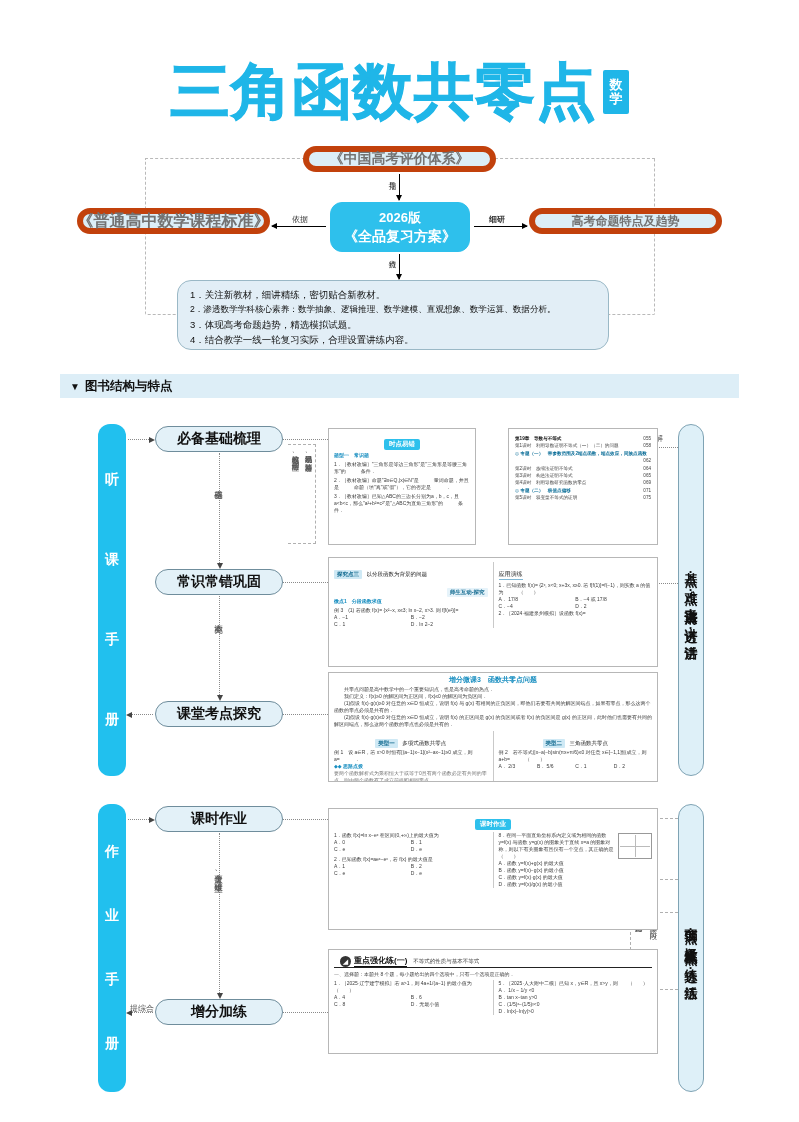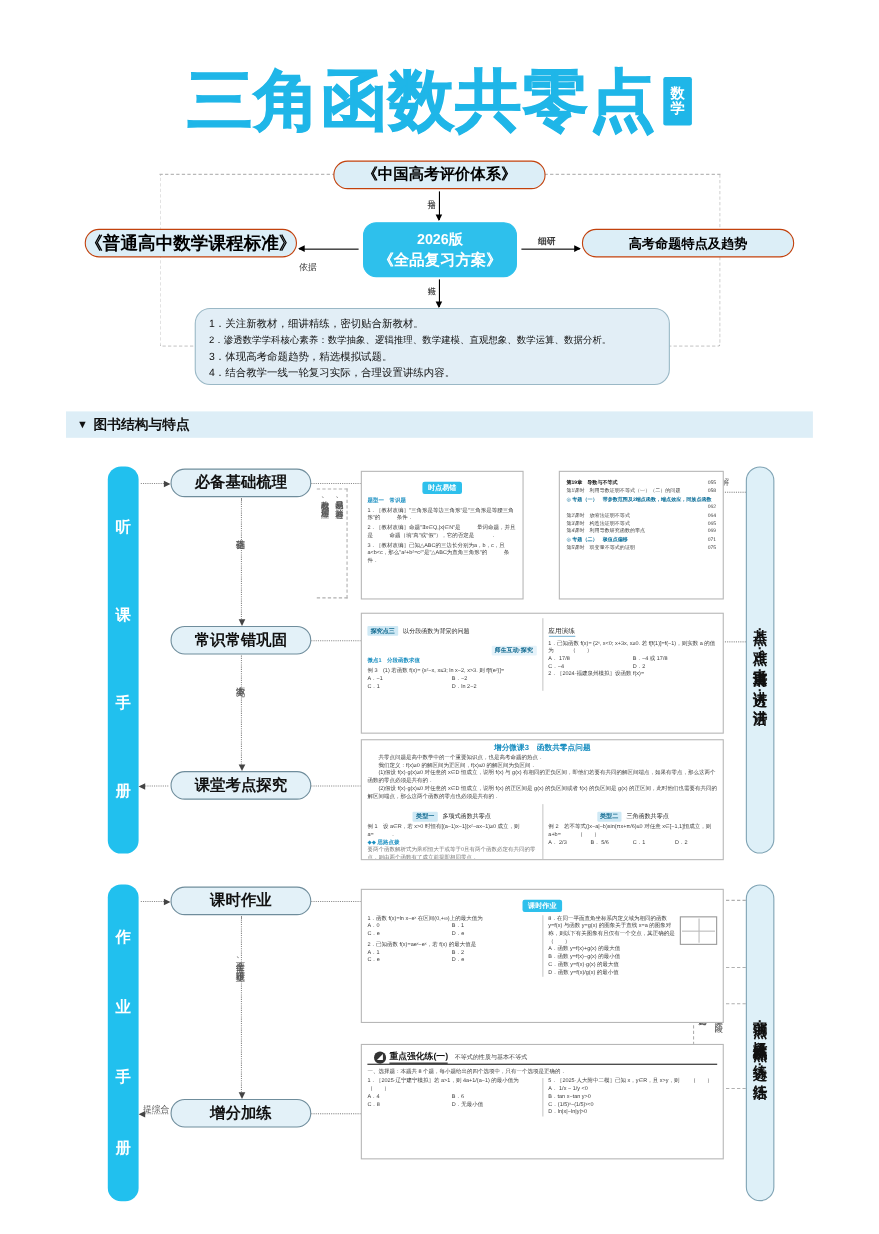--- a/index.html
+++ b/index.html
@@ -38,21 +38,21 @@
 
   .node {
     position:absolute;
     display:flex; align-items:center; justify-content:center;
     text-align:center;
     border-radius:14px;
     font-weight:bold;
     white-space:nowrap;
   }
   .node-light {
-    background:#dceef7; border:1px solid #c2410c; color:#000000;
+    background:#dceef7; border:6px solid #c2410c; color:#737373;
   }
   .node-accent {
     background:#2ec0ec; border:1px solid #2ec0ec; color:#ffffff;
   }
 
   #n-eval  { left:303px; top:6px;  width:193px; height:26px; font-size:14px; }
   #n-std   { left:77px;  top:68px; width:193px; height:26px; font-size:16px; }
   #n-trend { left:529px; top:68px; width:193px; height:26px; font-size:12px; }
   #n-center{ left:330px; top:62px; width:140px; height:50px;
              flex-direction:column; font-size:14px; line-height:19px; border-radius:12px;}
@@ -244,21 +244,21 @@
 
   <div class="node node-accent" id="n-center">
     <span class="l1">2026版</span>
     <span class="l2">《全品复习方案》</span>
   </div>
 
   <div class="node node-light" id="n-std">《普通高中数学课程标准》</div>
   <div class="node node-light" id="n-trend">高考命题特点及趋势</div>
 
   <div class="arrow-h-left" style="left:272px; top:86px; width:54px;"></div>
-  <div class="hlabel" style="left:272px; top:74px;margin-top:23px;">依据</div>
+  <div class="hlabel" style="left:292px; top:74px;">依据</div>
 
   <div class="arrow-h-right" style="left:474px; top:86px; width:53px;"></div>
   <div class="hlabel" style="left:489px; top:74px;font-weight:bold;">细研</div>
 
   <div class="arrow-v" style="left:399px; top:114px; height:25px;"></div>
   <div class="vlabel" style="left:388px; top:114px;">特点</div>
 
   <div id="bullets">
     <div class="bl">1．关注新教材，细讲精练，密切贴合新教材。</div>
     <div class="bl" style="font-size:8.6px;">2．渗透数学学科核心素养：数学抽象、逻辑推理、数学建模、直观想象、数学运算、数据分析。</div>

